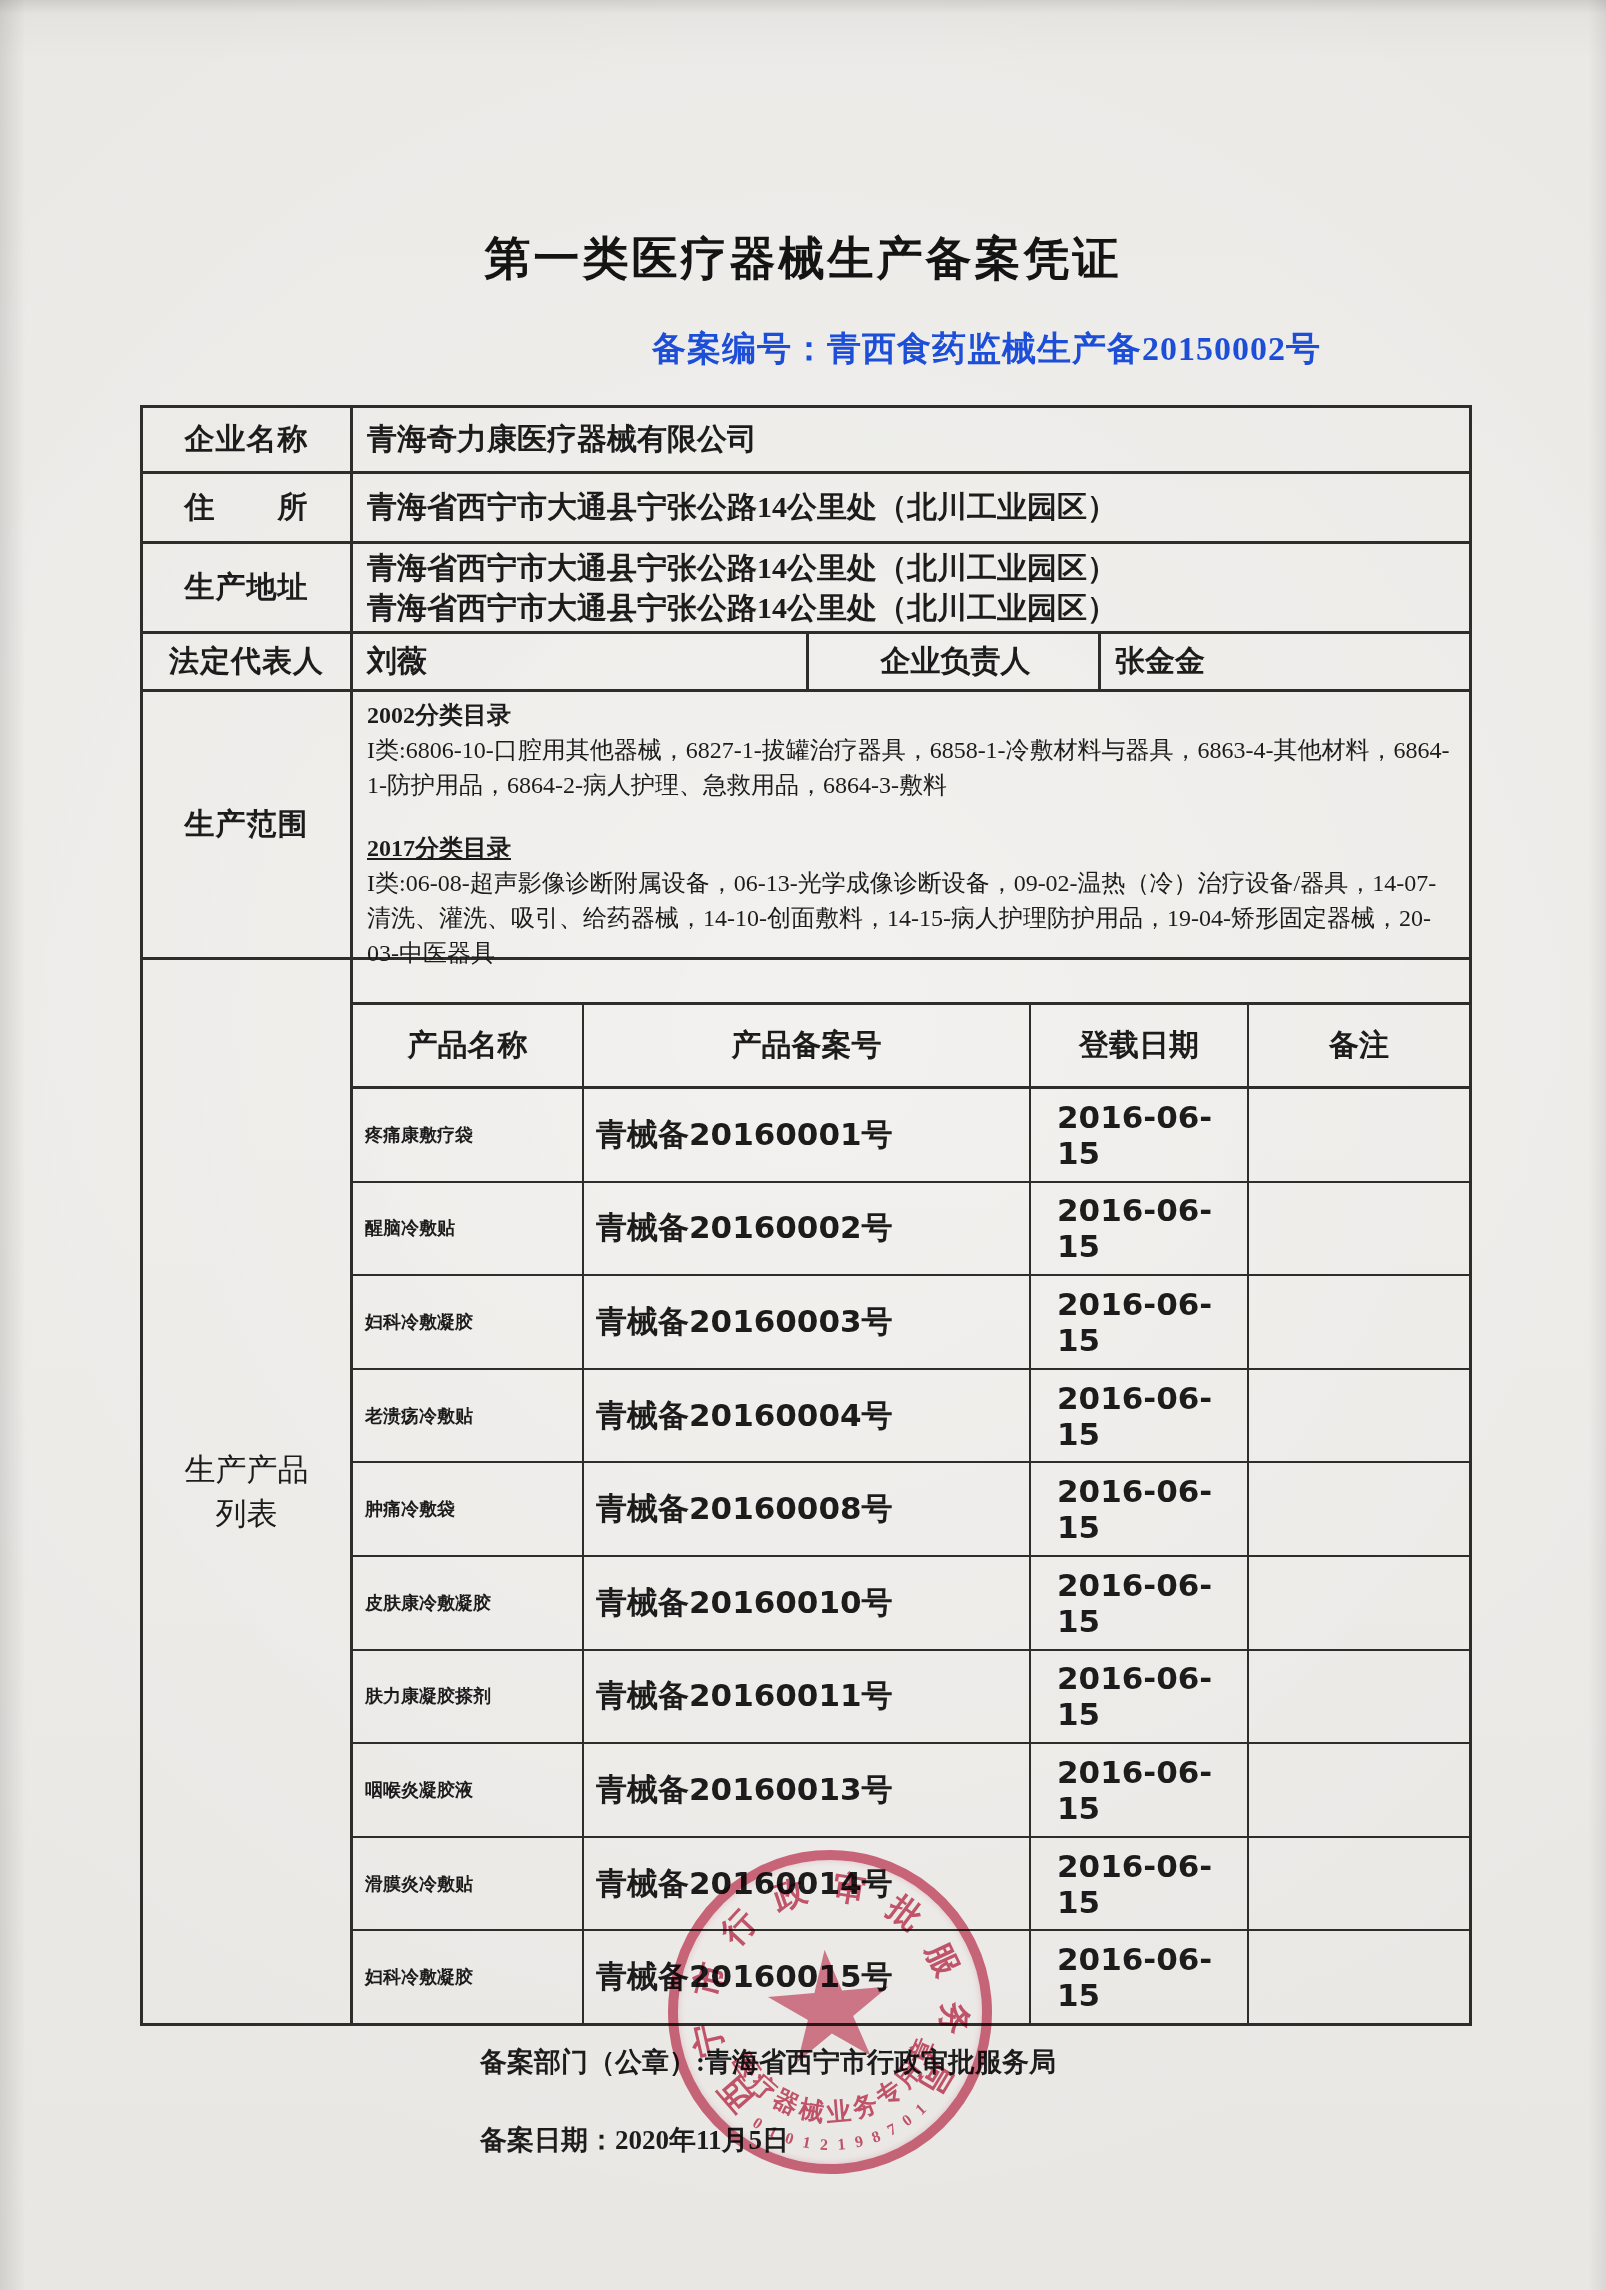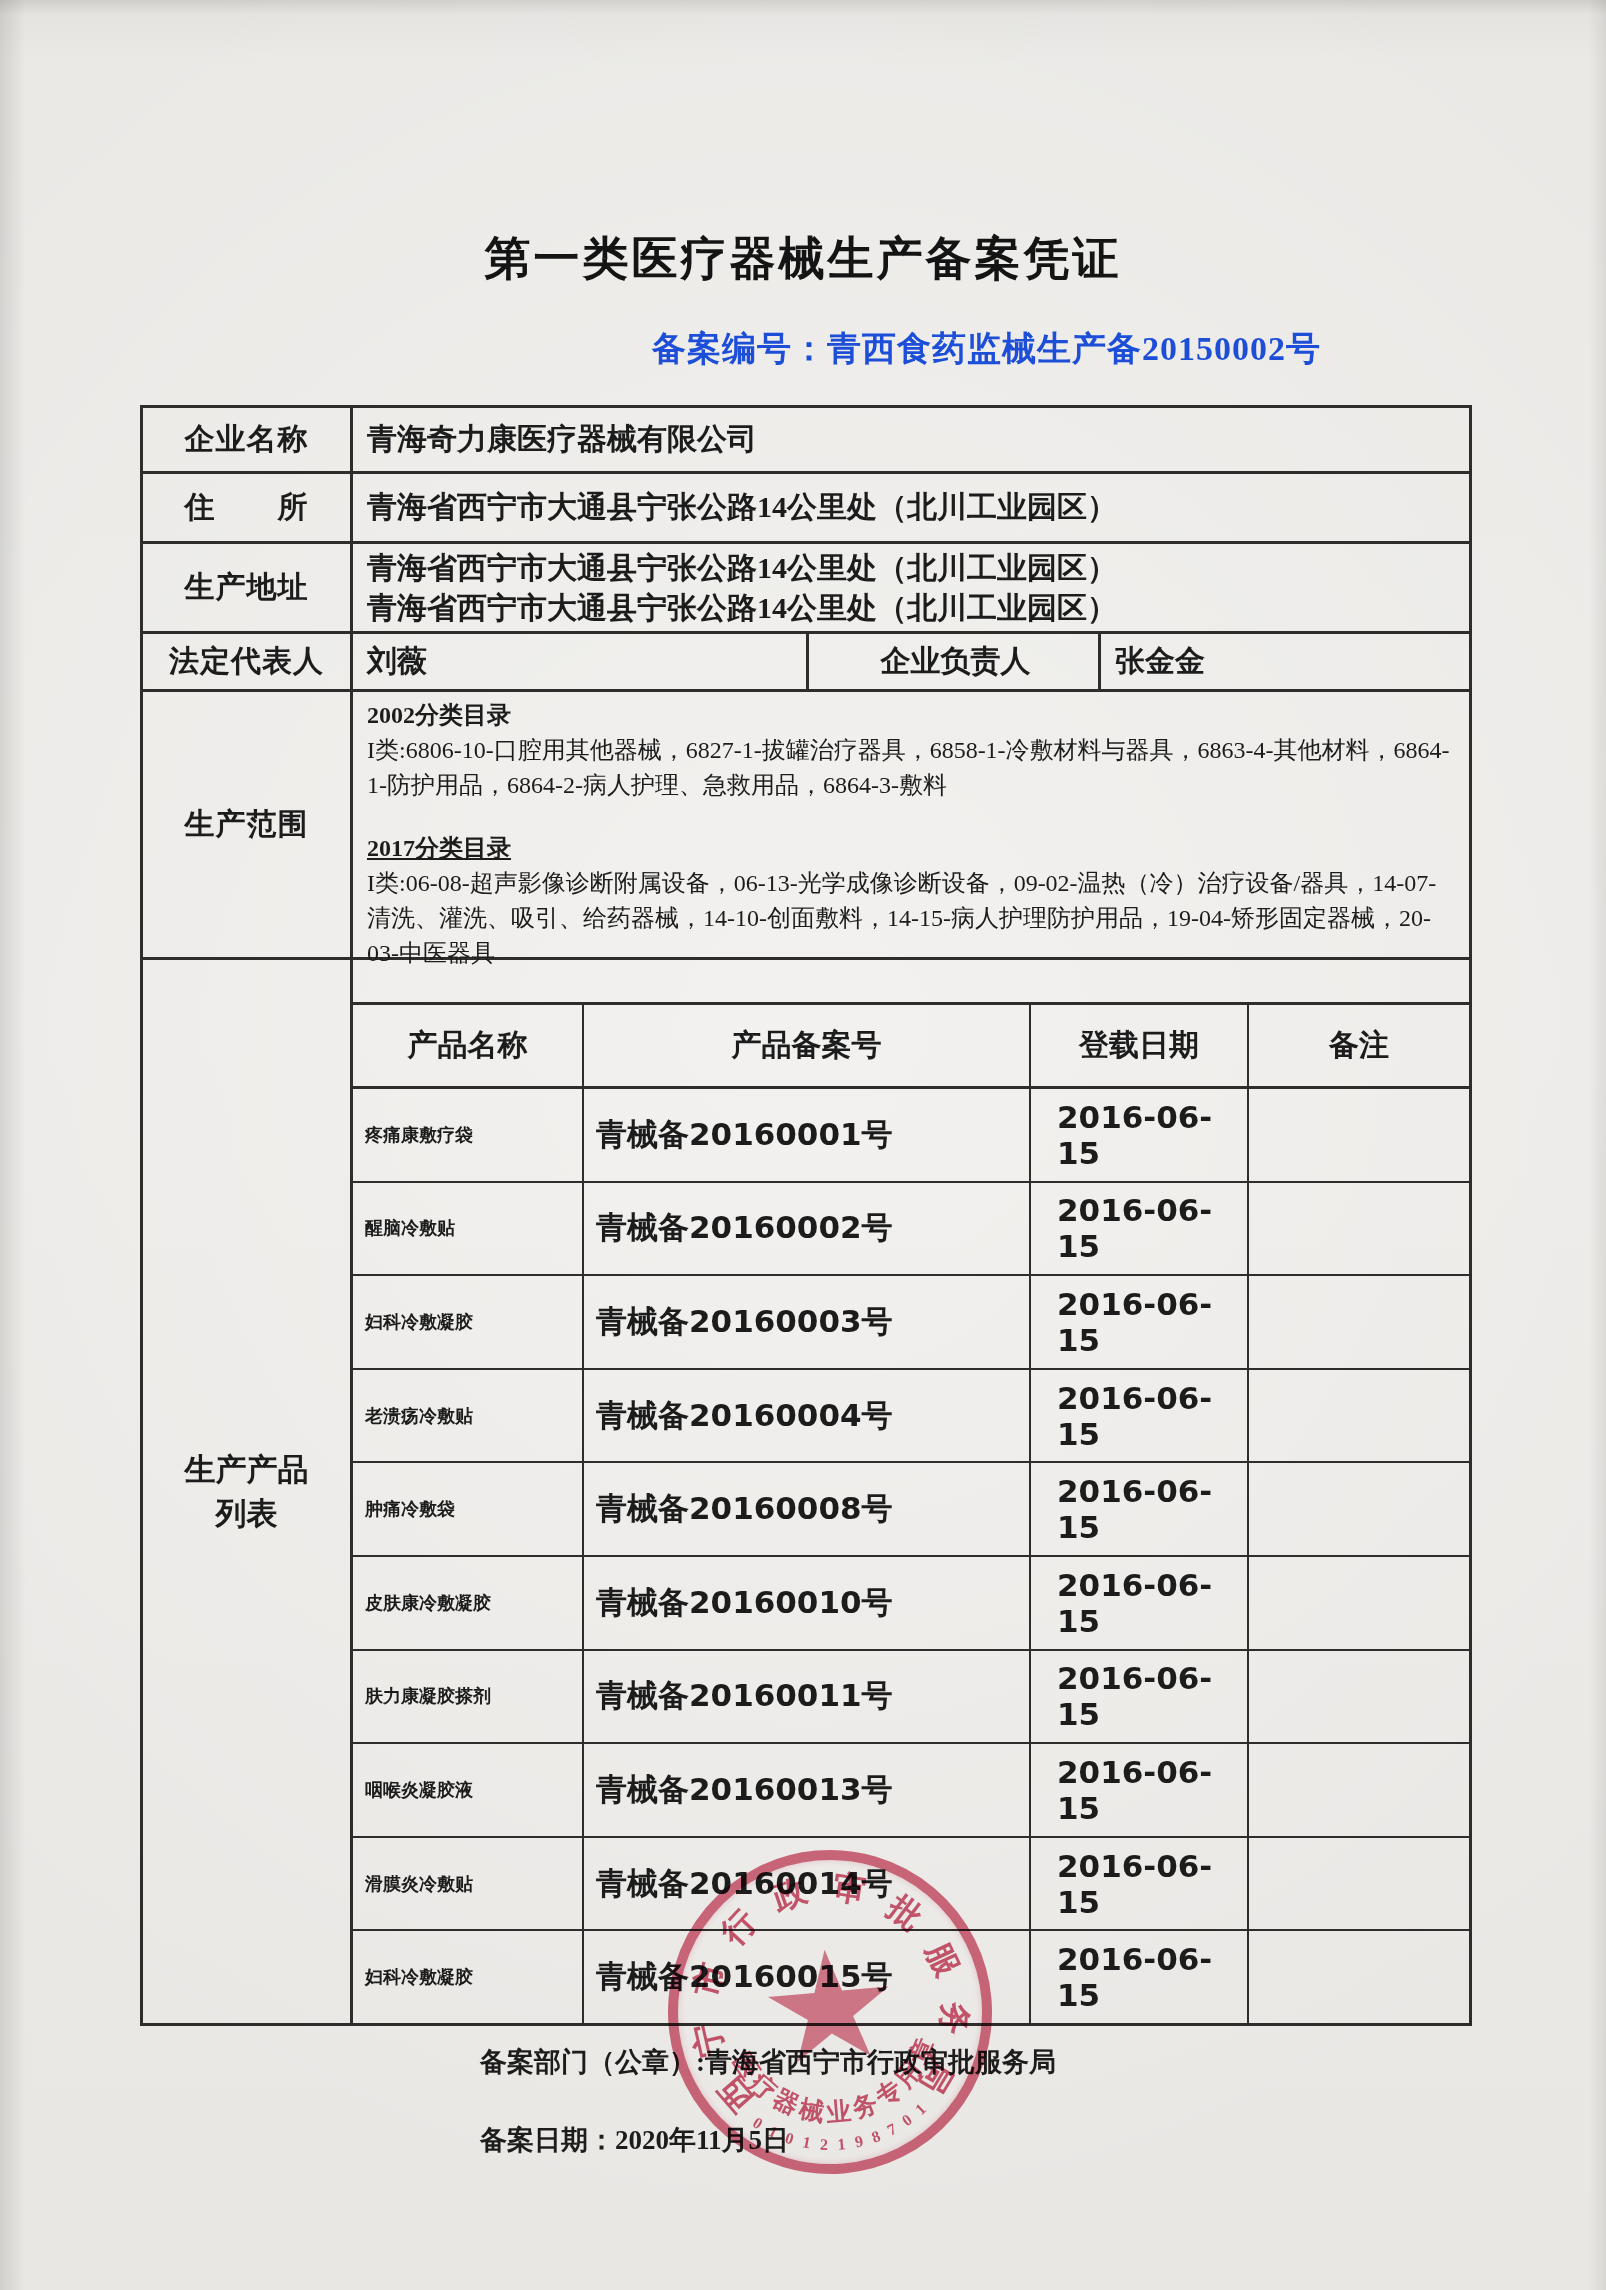--- a/index.html
+++ b/index.html
@@ -48,21 +48,21 @@
     font-weight:700;padding-left:4px;}
   .rep-val2{flex:1;}
   .scope-val{align-items:flex-start;padding-top:6px;font-weight:400;
     font-size:24px;line-height:35px;display:block;padding-right:16px;}
   .scope-block2{margin-top:28px;text-decoration:underline;}
   .scope-h{font-weight:700;}
 
   
   .prod-label{flex:0 0 210px;border-right:3px solid #2e2d2b;box-sizing:border-box;
     display:flex;flex-direction:column;align-items:center;justify-content:center;
-    font-size:31px;font-weight:700;line-height:44px;}
+    font-size:31px;font-weight:400;line-height:44px;}
   .prod-area{flex:1;display:flex;flex-direction:column;box-sizing:border-box;justify-content:flex-end;}
   .ptable{
     margin-top:42px;flex:1;display:flex;flex-direction:column;
     border-top:3px solid #2e2d2b;box-sizing:border-box;
   }
   .phead{display:flex;flex:0 0 84px;border-bottom:3px solid #2e2d2b;box-sizing:border-box;
     font-size:30px;font-weight:700;}
   .phead > div{display:flex;align-items:center;justify-content:center;box-sizing:border-box;}
   .prow{display:flex;flex:1;border-bottom:2px solid #2e2d2b;box-sizing:border-box;}
   .prow:last-child{border-bottom:none;}

